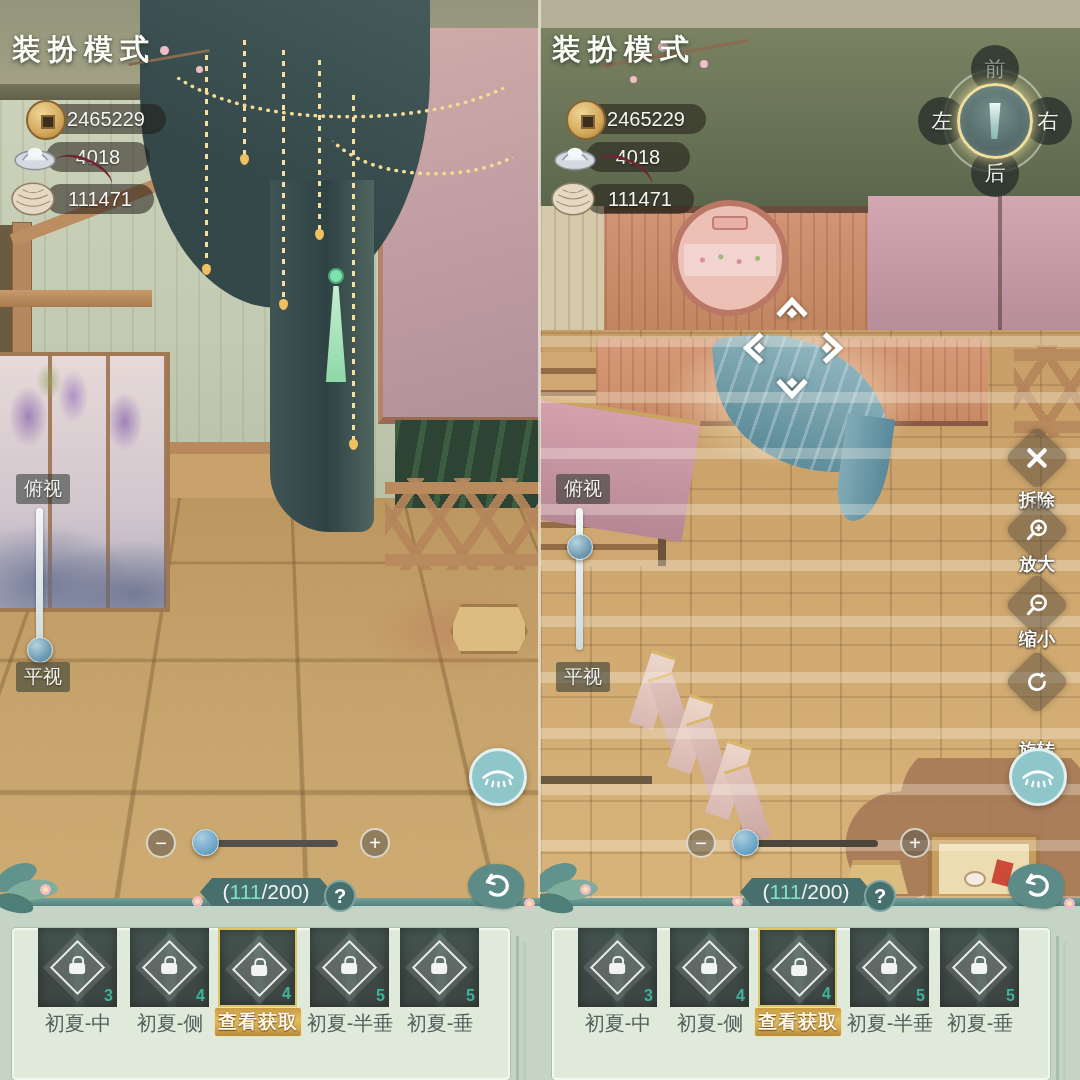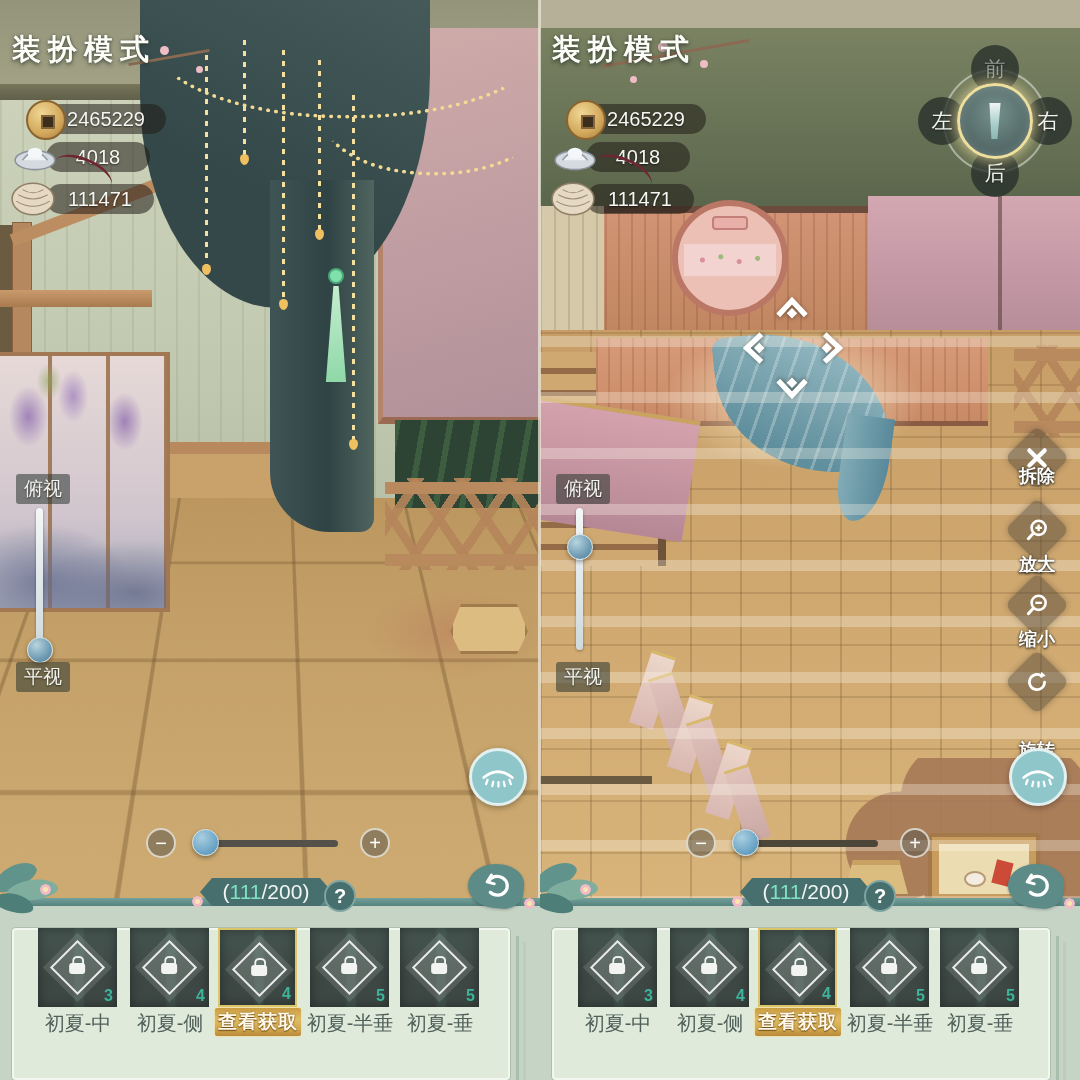--- a/index.html
+++ b/index.html
@@ -470,32 +470,32 @@
       </div>
 
     <div class="abs tool-dia" style="top:435px;">
         <span class="tool-icon">
           <svg width="26" height="26" viewBox="0 0 24 24">
             <line x1="5" y1="5" x2="19" y2="19" stroke="#fff" stroke-width="4" stroke-linecap="round"></line>
             <line x1="19" y1="5" x2="5" y2="19" stroke="#fff" stroke-width="4" stroke-linecap="round"></line>
           </svg>
         </span>
       </div>
-    <div class="abs tool-label" style="top:464px;">拆除</div>
+    <div class="abs tool-label" style="top:488px;">拆除</div>
     <div class="abs tool-dia" style="top:507px;">
         <span class="tool-icon">
           <svg width="26" height="26" viewBox="0 0 24 24">
             <circle cx="13.5" cy="10" r="6.5" stroke="#fff" stroke-width="2.4" fill="none"></circle>
             <line x1="8.8" y1="14.8" x2="4" y2="20" stroke="#fff" stroke-width="2.8" stroke-linecap="round"></line>
             <line x1="10.5" y1="10" x2="16.5" y2="10" stroke="#fff" stroke-width="2.2"></line>
             <line x1="13.5" y1="7" x2="13.5" y2="13" stroke="#fff" stroke-width="2.2"></line>
           </svg>
         </span>
       </div>
-    <div class="abs tool-label" style="top:552px;text-decoration:underline;">放大</div>
+    <div class="abs tool-label" style="top:552px;">放大</div>
     <div class="abs tool-dia" style="top:582px;">
         <span class="tool-icon">
           <svg width="26" height="26" viewBox="0 0 24 24">
             <circle cx="13.5" cy="10" r="6.5" stroke="#fff" stroke-width="2.4" fill="none"></circle>
             <line x1="8.8" y1="14.8" x2="4" y2="20" stroke="#fff" stroke-width="2.8" stroke-linecap="round"></line>
             <line x1="10.5" y1="10" x2="16.5" y2="10" stroke="#fff" stroke-width="2.2"></line>
           </svg>
         </span>
       </div>
     <div class="abs tool-label" style="top:627px;">缩小</div>

